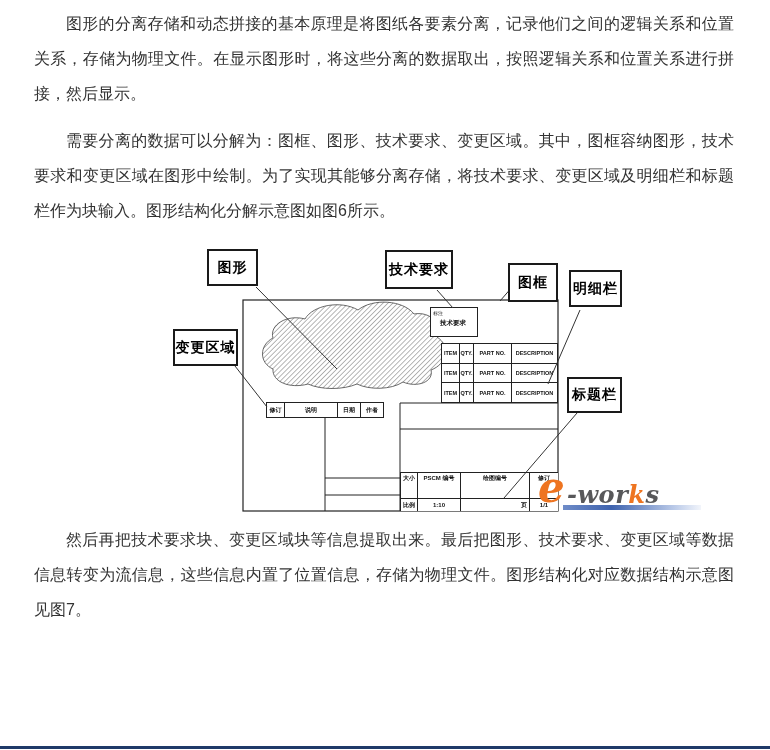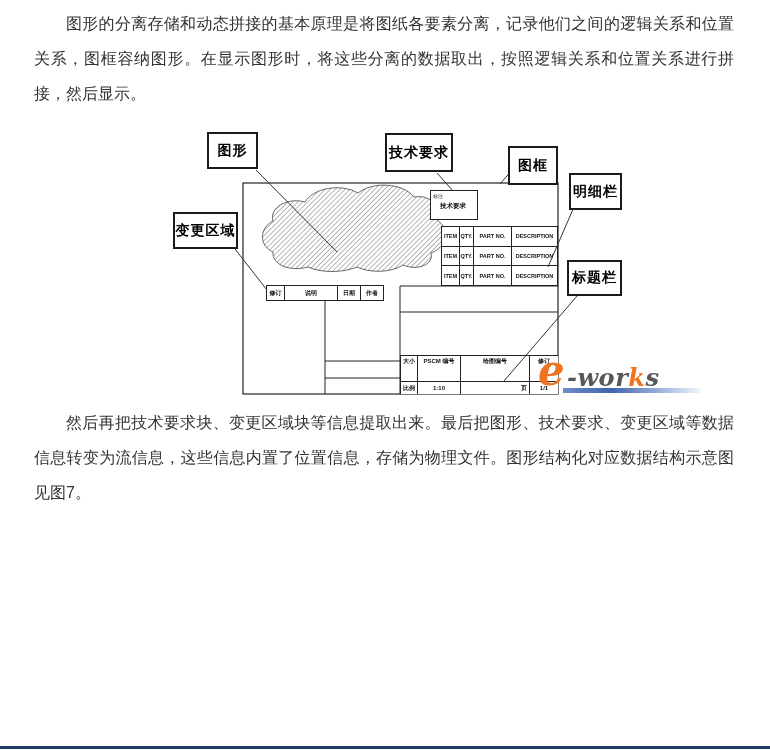--- a/index.html
+++ b/index.html
@@ -19,21 +19,21 @@
   .diagram svg.base { position:absolute; left:0; top:0; z-index:1; }
   .diagram svg.overlay { position:absolute; left:0; top:0; z-index:4; pointer-events:none; }
   .lblbox {
     position:absolute; z-index:5; background:#fff;
     border:2px solid #1a1a1a; display:flex; align-items:center; justify-content:center;
     font-size:14px; font-weight:bold; color:#000; letter-spacing:1px; white-space:nowrap;
   }
   #lbl-graphic { left:207px; top:9px;  width:51px; height:37px; }
   #lbl-tech    { left:385px; top:10px; width:68px; height:39px; }
   #lbl-frame   { left:508px; top:7px;  width:50px; height:39px;margin-top:16px; }
-  #lbl-detail  { left:569px; top:50px; width:53px; height:37px; }
+  #lbl-detail  { left:569px; top:30px; width:53px; height:37px; }
   #lbl-change  { left:173px; top:89px; width:65px; height:37px; }
   #lbl-title   { left:567px; top:137px; width:55px; height:36px; }
 
   .ann-box {
     position:absolute; left:430px; top:67px; width:48px; height:30px;
     border:1px solid #222; background:#fff; z-index:2; color:#111;
   }
   .ann-tag  { position:absolute; left:2px; top:2px; font-size:5px; }
   .ann-text { position:absolute; left:9px; top:11px; font-size:6.5px; font-weight:bold; }
 
@@ -102,21 +102,22 @@
 
   .bottom-rule {
     position:absolute; left:0; top:746px; width:770px; height:3px;
     background:#1f3a68; z-index:10;
   }
 </style>
 </head>
 <body>
 
 <div class="content">
-  <p>图形的分离存储和动态拼接的基本原理是将图纸各要素分离，记录他们之间的逻辑关系和位置关系，图框容纳图形。在显示图形时，将这些分离的数据取出，按照逻辑关系和位置关系进行拼接，然后显示。</p>
+  <p>图形的分离存储和动态拼接的基本原理是将图纸各要素分离，记录他们之间的逻辑关系和位置关系，存储为物理文件。在显示图形时，将这些分离的数据取出，按照逻辑关系和位置关系进行拼接，然后显示。</p>
+  <p>需要分离的数据可以分解为：图框、图形、技术要求、变更区域。其中，图框容纳图形，技术要求和变更区域在图形中绘制。为了实现其能够分离存储，将技术要求、变更区域及明细栏和标题栏作为块输入。图形结构化分解示意图如图6所示。</p>
 
   <div class="diagram">
 
     <svg class="base" width="770" height="282" viewBox="0 0 770 282">
       <defs>
         <pattern id="hatch" patternUnits="userSpaceOnUse" width="3.5" height="3.5" patternTransform="rotate(45)">
           <line x1="0" y1="0" x2="0" y2="3.5" stroke="#4a4a4a" stroke-width="0.8"></line>
         </pattern>
       </defs>
       <rect x="243" y="60" width="315" height="211" fill="#ffffff" stroke="#222" stroke-width="1.2"></rect>

